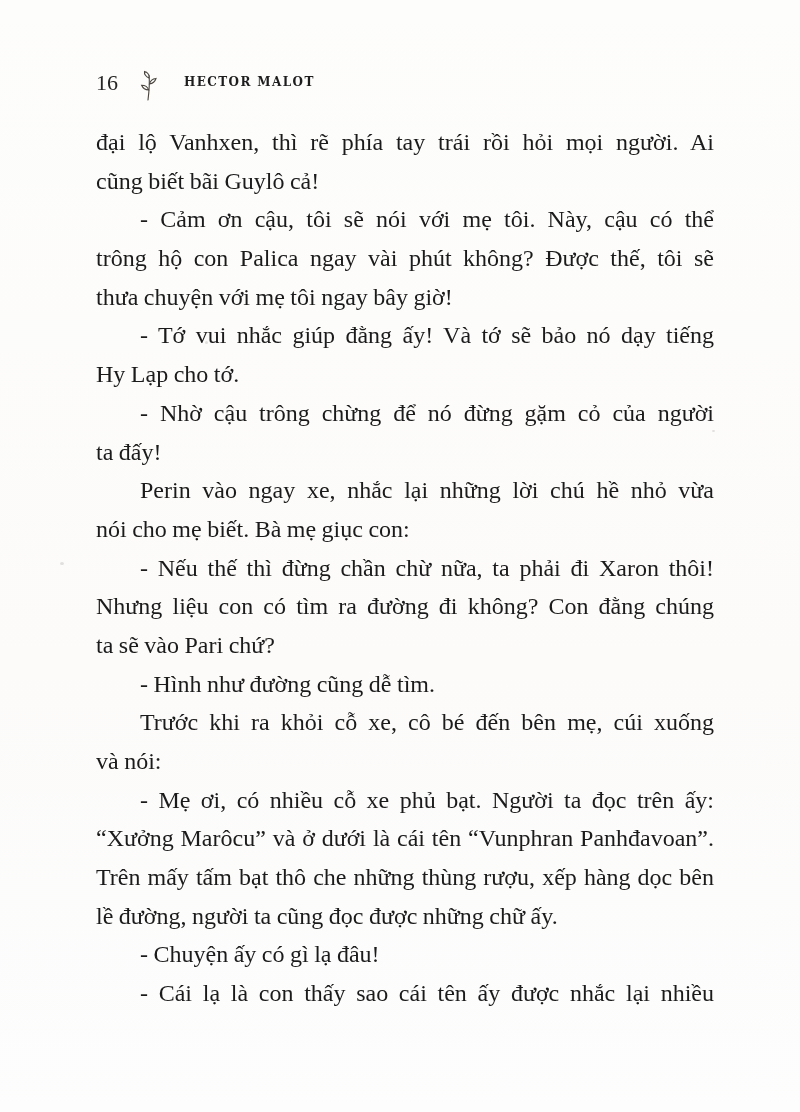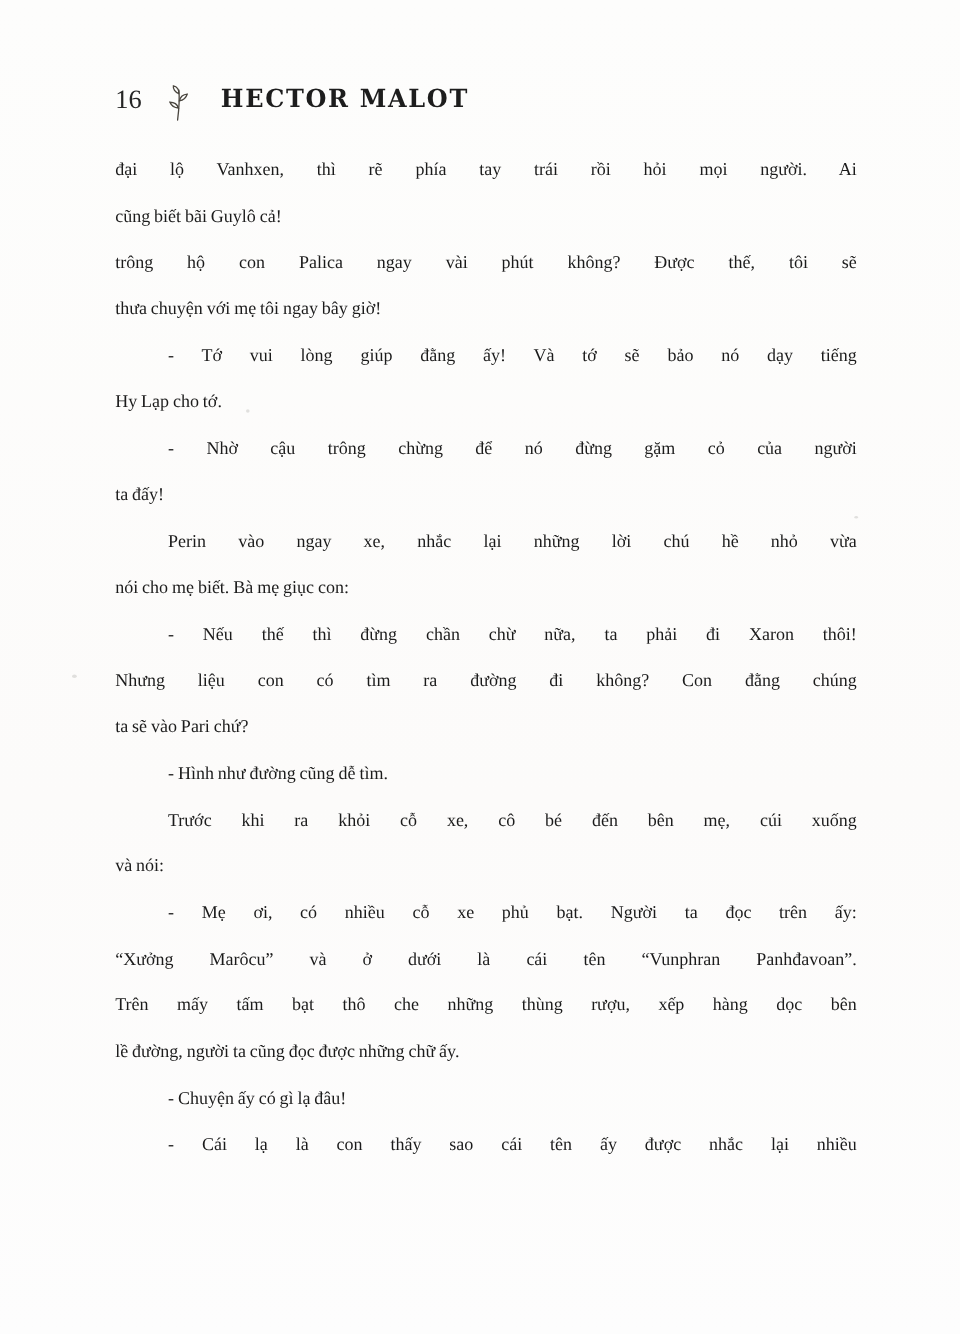--- a/index.html
+++ b/index.html
@@ -37,38 +37,38 @@
   .ornament {
     width: 22px;
     height: 32px;
     margin-left: 20px;
     margin-bottom: -4px;
   }
   .author {
     margin-left: 24px;
     font-family: "DejaVu Serif", serif;
     font-weight: bold;
-    font-size: 20px;
+    font-size: 12px;
     line-height: 24px;
     letter-spacing: 1.4px;
     color: #1d1d1d;
     transform: scaleY(1.04);
   }
   
   .body-text {
     position: absolute;
     top: 123px;
     left: 96px;
     width: 618px;
   }
   .para { margin: 0; padding: 0; }
   .line {
     height: 38.7px;
     line-height: 38.7px;
-    font-size: 15px;
+    font-size: 24px;
     white-space: nowrap;
     overflow: hidden;
     word-spacing: -0.5px;
   }
   .line.just {
     white-space: normal;
     text-align: justify;
     text-align-last: justify;
   }
   .line.ind {
@@ -98,25 +98,26 @@
 
     <span class="author">HECTOR MALOT</span>
   </div>
 
   <div class="body-text">
       <div class="para">
         <div class="line just">đại lộ Vanhxen, thì rẽ phía tay trái rồi hỏi mọi người. Ai</div>
         <div class="line">cũng biết bãi Guylô cả!</div>
       </div>
       <div class="para">
+        <div class="line just ind">- Cảm ơn cậu, tôi sẽ nói với mẹ tôi. Này, cậu có thể</div>
         <div class="line just">trông hộ con Palica ngay vài phút không? Được thế, tôi sẽ</div>
         <div class="line">thưa chuyện với mẹ tôi ngay bây giờ!</div>
       </div>
       <div class="para">
-        <div class="line just ind">- Tớ vui lòng giúp đằng ấy! Và tớ sẽ bảo nó dạy tiếng</div>
+        <div class="line just ind">- Tớ vui nhắc giúp đằng ấy! Và tớ sẽ bảo nó dạy tiếng</div>
         <div class="line">Hy Lạp cho tớ.</div>
       </div>
       <div class="para">
         <div class="line just ind">- Nhờ cậu trông chừng để nó đừng gặm cỏ của người</div>
         <div class="line">ta đấy!</div>
       </div>
       <div class="para">
         <div class="line just ind">Perin vào ngay xe, nhắc lại những lời chú hề nhỏ vừa</div>
         <div class="line">nói cho mẹ biết. Bà mẹ giục con:</div>
       </div>

